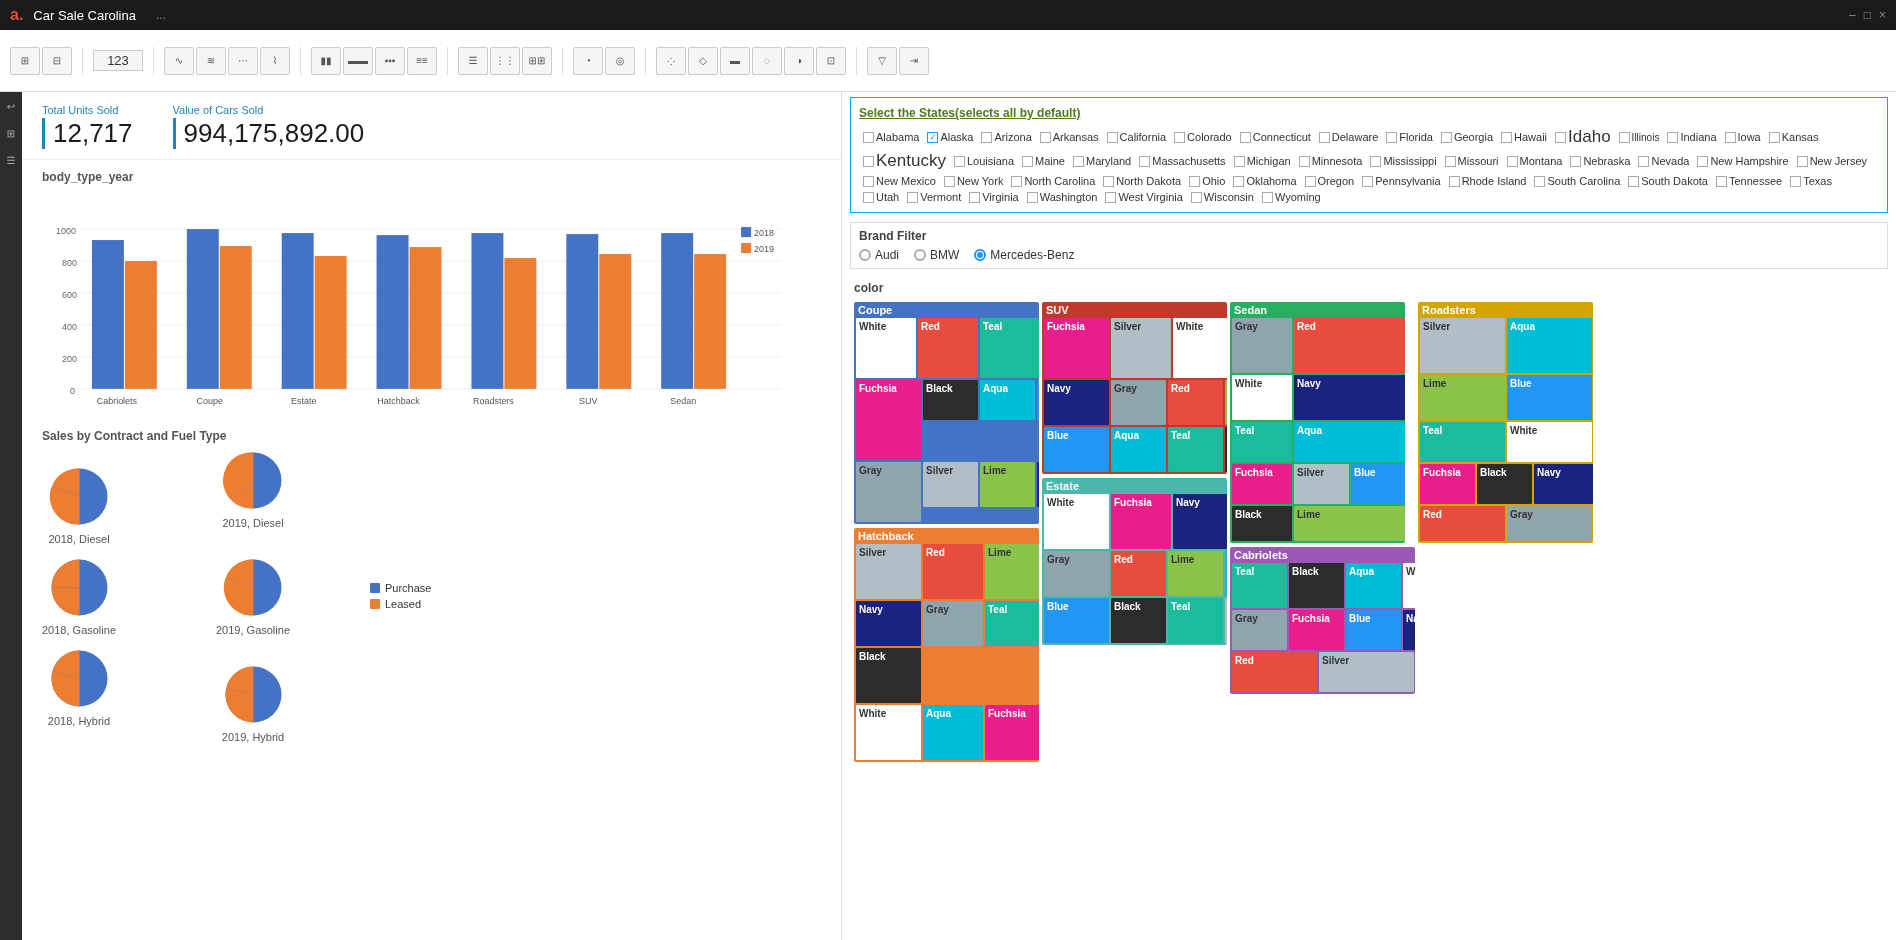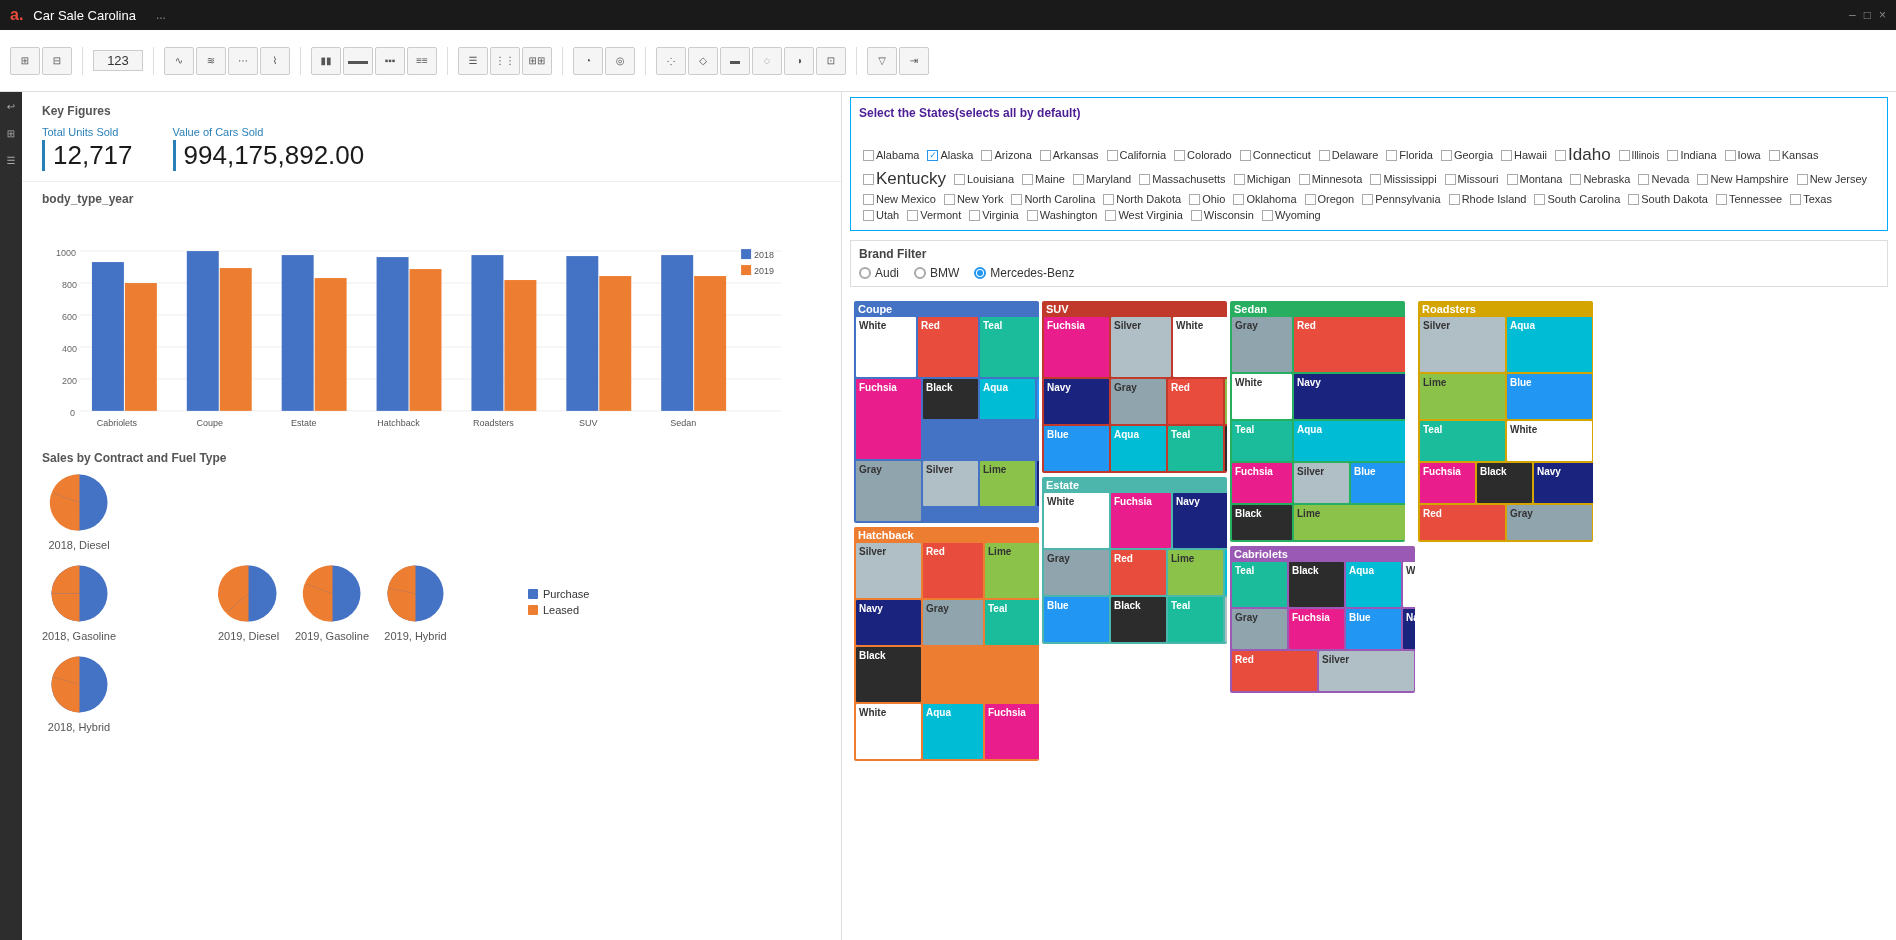--- a/index.html
+++ b/index.html
@@ -125,21 +125,21 @@
       flex-direction: column;
     }
 
     
     #state-filter {
       border: 1px solid #00aaff;
       margin: 5px 8px;
       padding: 8px;
       background: #fff;
     }
-    #state-filter h4 { font-size: 12px; color: #4c1d95; margin-bottom: 24px; font-weight: 600; }
+    #state-filter h4 { font-size: 12px; color: #4d7c0f; margin-bottom: 6px; font-weight: 600; text-decoration: underline; }
     .state-grid {
       display: flex;
       flex-wrap: wrap;
       gap: 2px 0px;
       font-size: 11px;
     }
     .state-item {
       display: flex; align-items: center; gap: 2px;
       white-space: nowrap;
       padding: 1px 4px;
@@ -254,21 +254,20 @@
 
   <div id="sidenav">
     <div class="sidenav-icon">↩</div>
     <div class="sidenav-icon">⊞</div>
     <div class="sidenav-icon">☰</div>
   </div>
 
   <div id="left-panel">
 
     <div id="key-figures">
-      <h3>Key Figures</h3>
       <div class="kf-row">
         <div class="kf-item">
           <div class="kf-label">Total Units Sold</div>
           <div class="kf-value">12,717</div>
         </div>
         <div class="kf-item">
           <div class="kf-label">Value of Cars Sold</div>
           <div class="kf-value">994,175,892.00</div>
         </div>
       </div>
@@ -361,21 +360,21 @@
           <div class="pie-item">
             <svg width="65" height="65" viewBox="0 0 65 65">
               <circle cx="32.5" cy="32.5" r="28" fill="#4472C4"></circle>
               <path d="M32.5 32.5 L32.5 4.5 A28 28 0 0 0 5.5 25 Z" fill="#ED7D31"></path>
               <path d="M32.5 32.5 L5.5 25 A28 28 0 0 0 32.5 60.5 Z" fill="#ED7D31"></path>
             </svg>
             <div class="pie-label">2018, Hybrid</div>
           </div>
         </div>
 
-        <div style="display:flex; flex-direction:row; gap:14px; align-items:center; margin-left:80px;">
+        <div style="display:flex; flex-direction:column; gap:26px; align-items:center; margin-left:80px;">
 
           <div class="pie-item">
             <svg width="65" height="65" viewBox="0 0 65 65">
               <circle cx="32.5" cy="32.5" r="28" fill="#4472C4"></circle>
               <path d="M32.5 32.5 L32.5 4.5 A28 28 0 0 0 10 52 Z" fill="#ED7D31"></path>
               <path d="M32.5 32.5 L10 52 A28 28 0 0 0 32.5 60.5 Z" fill="#ED7D31"></path>
             </svg>
             <div class="pie-label">2019, Diesel</div>
           </div>
 
@@ -632,20 +631,21 @@
             <span>BMW</span>
           </div>
           <div class="radio-item">
             <div class="radio-circle selected"></div>
             <span>Mercedes-Benz</span>
           </div>
         </div>
     </div>
 
     <div id="color-section">
+      <h4>color</h4>
       <div id="treemap-area" style="display:flex; gap:3px; padding:2px 4px; flex-wrap:wrap;">
       <div style="display: flex; flex-direction: column; gap: 4px;">
             <div style="background: rgb(68, 114, 196); border-radius: 2px; overflow: hidden; width: 185px;">
               <div class="treemap-title">Coupe</div>
               <div style="display: flex; gap: 2px; padding: 0px 2px 2px;">
                 <div style="background: rgb(255, 255, 255); width: 60px; height: 60px; display: flex; align-items: flex-start; justify-content: flex-start; padding: 3px; font-size: 10px; font-weight: 600; color: rgb(51, 51, 51); border-radius: 1px; flex-shrink: 0;">White</div>
                 <div style="background: rgb(231, 76, 60); width: 60px; height: 60px; display: flex; align-items: flex-start; justify-content: flex-start; padding: 3px; font-size: 10px; font-weight: 600; color: rgb(255, 255, 255); border-radius: 1px; flex-shrink: 0;">Red</div>
                 <div style="background: rgb(26, 188, 156); width: 60px; height: 60px; display: flex; align-items: flex-start; justify-content: flex-start; padding: 3px; font-size: 10px; font-weight: 600; color: rgb(255, 255, 255); border-radius: 1px; flex-shrink: 0;">Teal</div>
               </div>
               <div style="display: flex; gap: 2px; padding: 0px 2px 2px;">

